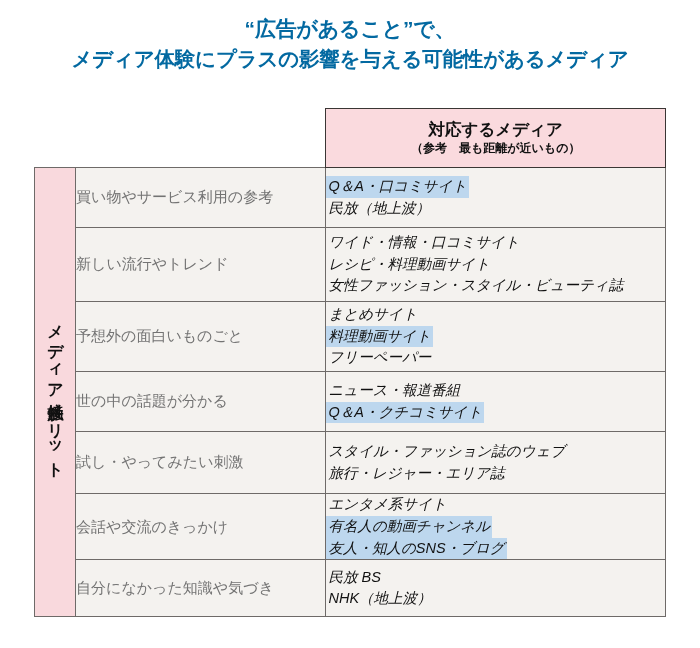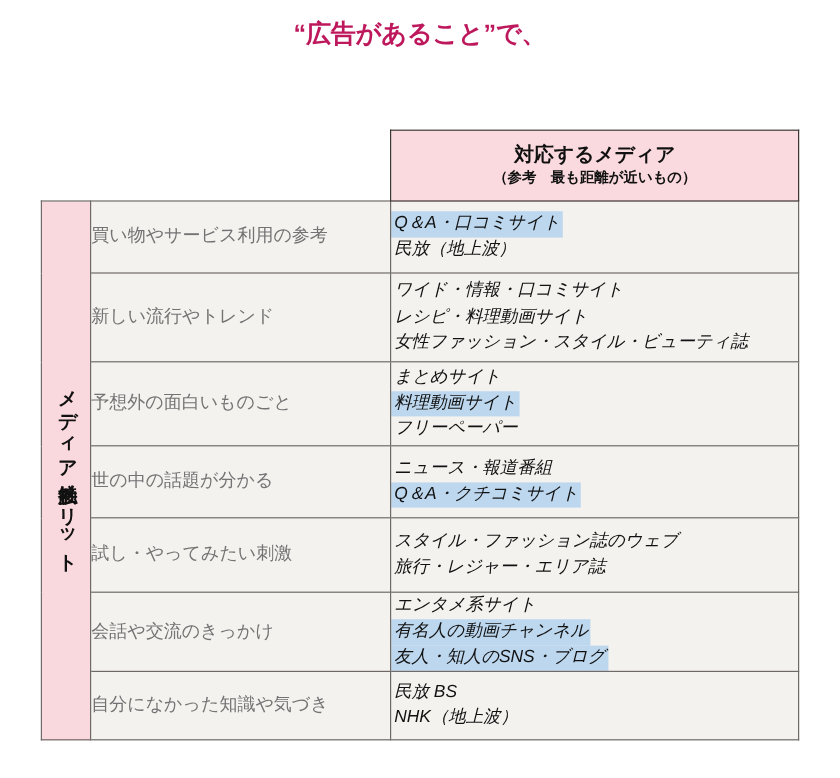--- a/index.html
+++ b/index.html
@@ -20,21 +20,21 @@
   #title-block {
     width: 700px;
     padding-top: 14px;
     text-align: center;
   }
   .title-line {
     font-size: 21px;
     font-weight: bold;
     line-height: 1.42;
     letter-spacing: -0.2px;
-    color: #be185d;
+    color: #0369a1;
     white-space: nowrap;
   }
   .title-line-2 {
     font-size: 20.5px;
   }
 
   
   #media-table {
     position: absolute;
     left: 34px;
@@ -133,20 +133,21 @@
   .row-h-4 { height: 60px; }
   .row-h-5 { height: 62px; }
   .row-h-6 { height: 64px; }
   .row-h-7 { height: 57px; }
 </style>
 </head>
 <body>
 
 <div id="title-block">
   <div class="title-line title-line-1">“広告があること”で、</div>
+  <div class="title-line title-line-2">メディア体験にプラスの影響を与える可能性があるメディア</div>
 </div>
 
 <table id="media-table">
   <colgroup>
     <col class="col-axis">
     <col class="col-merit">
     <col class="col-media">
   </colgroup>
   <tbody id="table-body">
     <tr>

